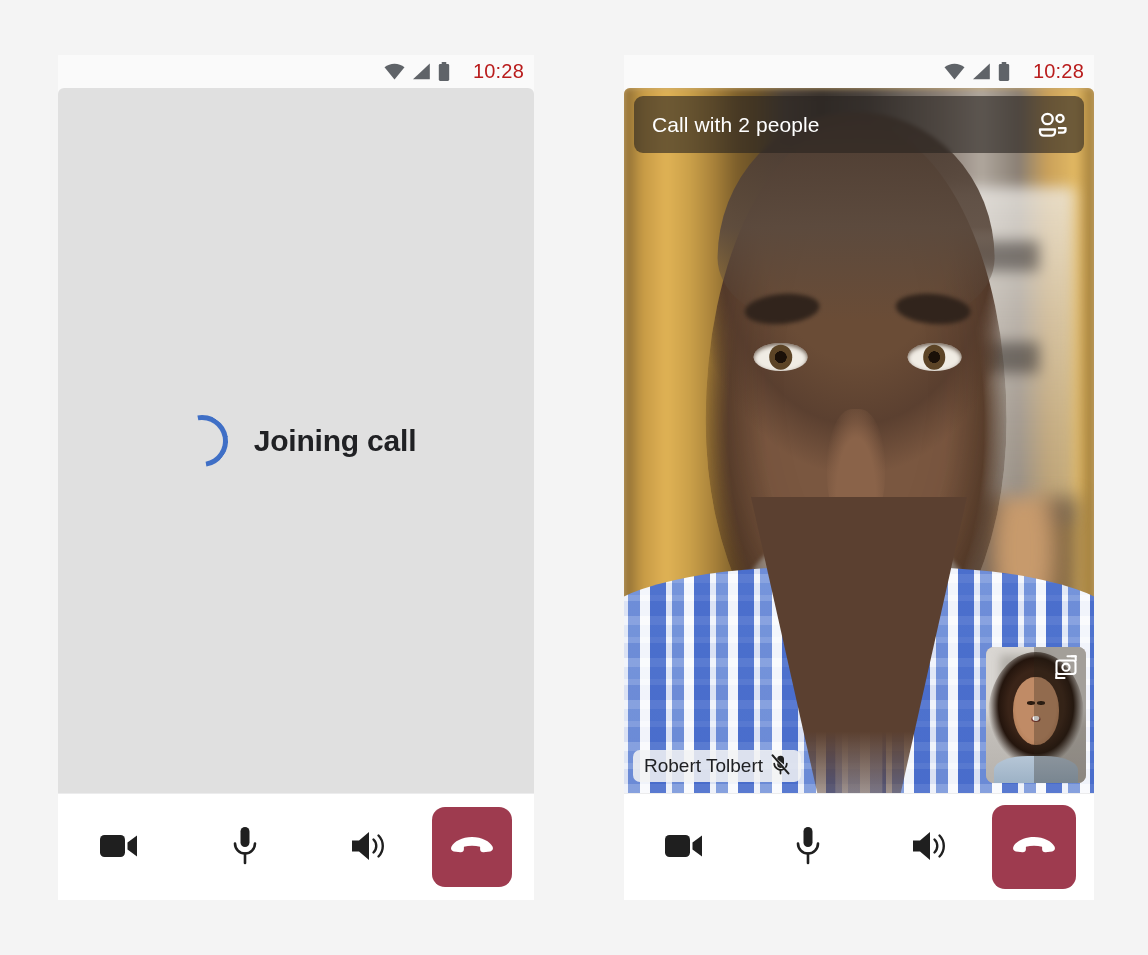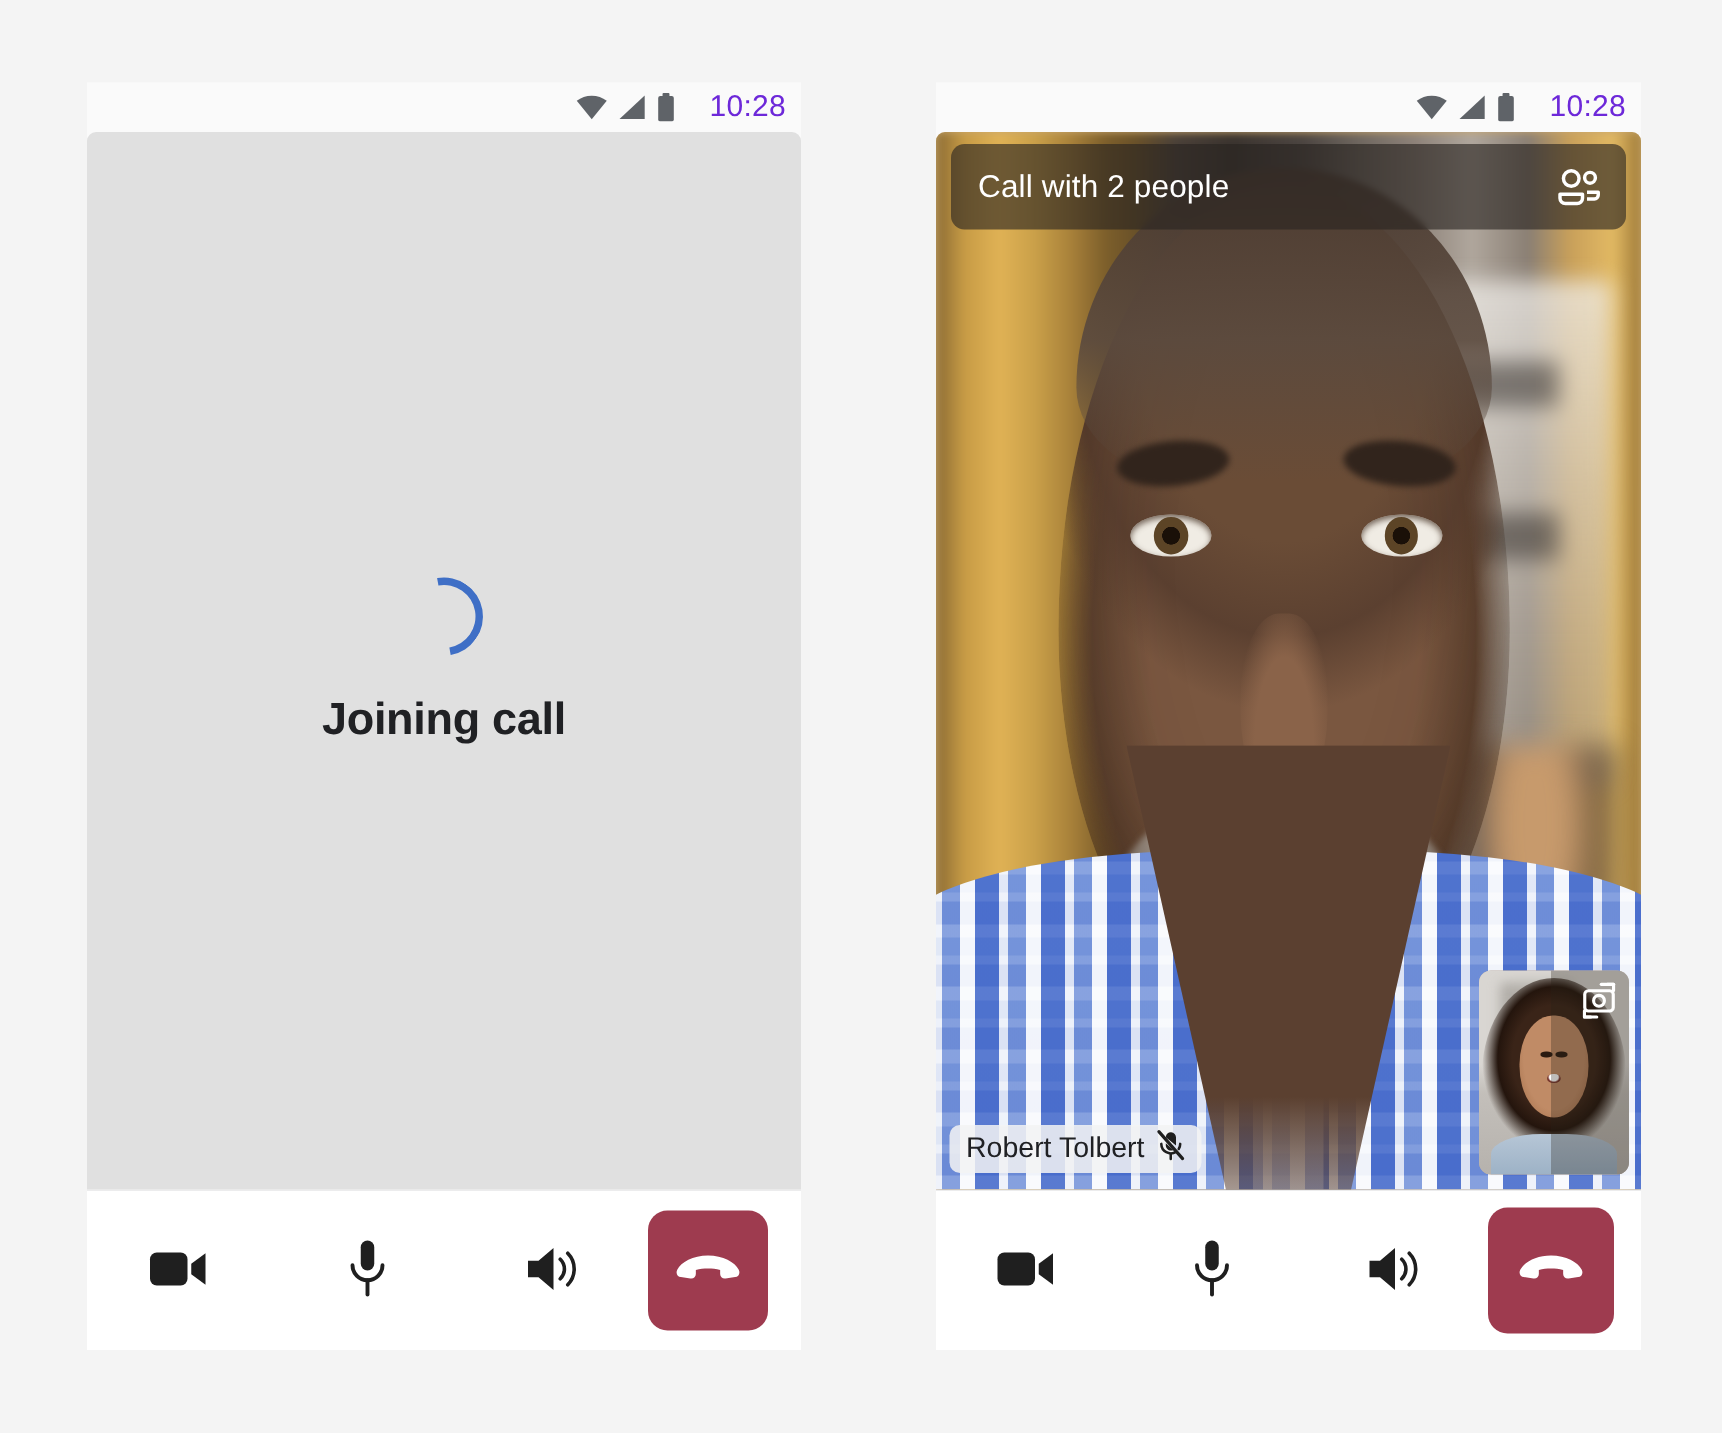--- a/index.html
+++ b/index.html
@@ -32,36 +32,35 @@
     display: flex;
     align-items: center;
     justify-content: flex-end;
     padding-right: 10px;
     gap: 7px;
     flex: none;
   }
   .sb-icon { display: block; }
   .sb-time {
     font-size: 20px;
-    color: #6d28d9;
+    color: #b91c1c;
     letter-spacing: .2px;
     margin-left: 16px;
   }
 
   
   .video {
     flex: 1 1 auto;
     position: relative;
     overflow: hidden;
     border-radius: 6px 6px 0 0;
   }
   .video-placeholder {
     background: #e0e0e0;
     display: flex;
-    flex-direction: column;
     align-items: center;
     justify-content: center;
     gap: 26px;
   }
 
   
   .spinner {
     width: 52px; height: 52px;
     border-radius: 50%;
     border: 5px solid #3f6fc6;

